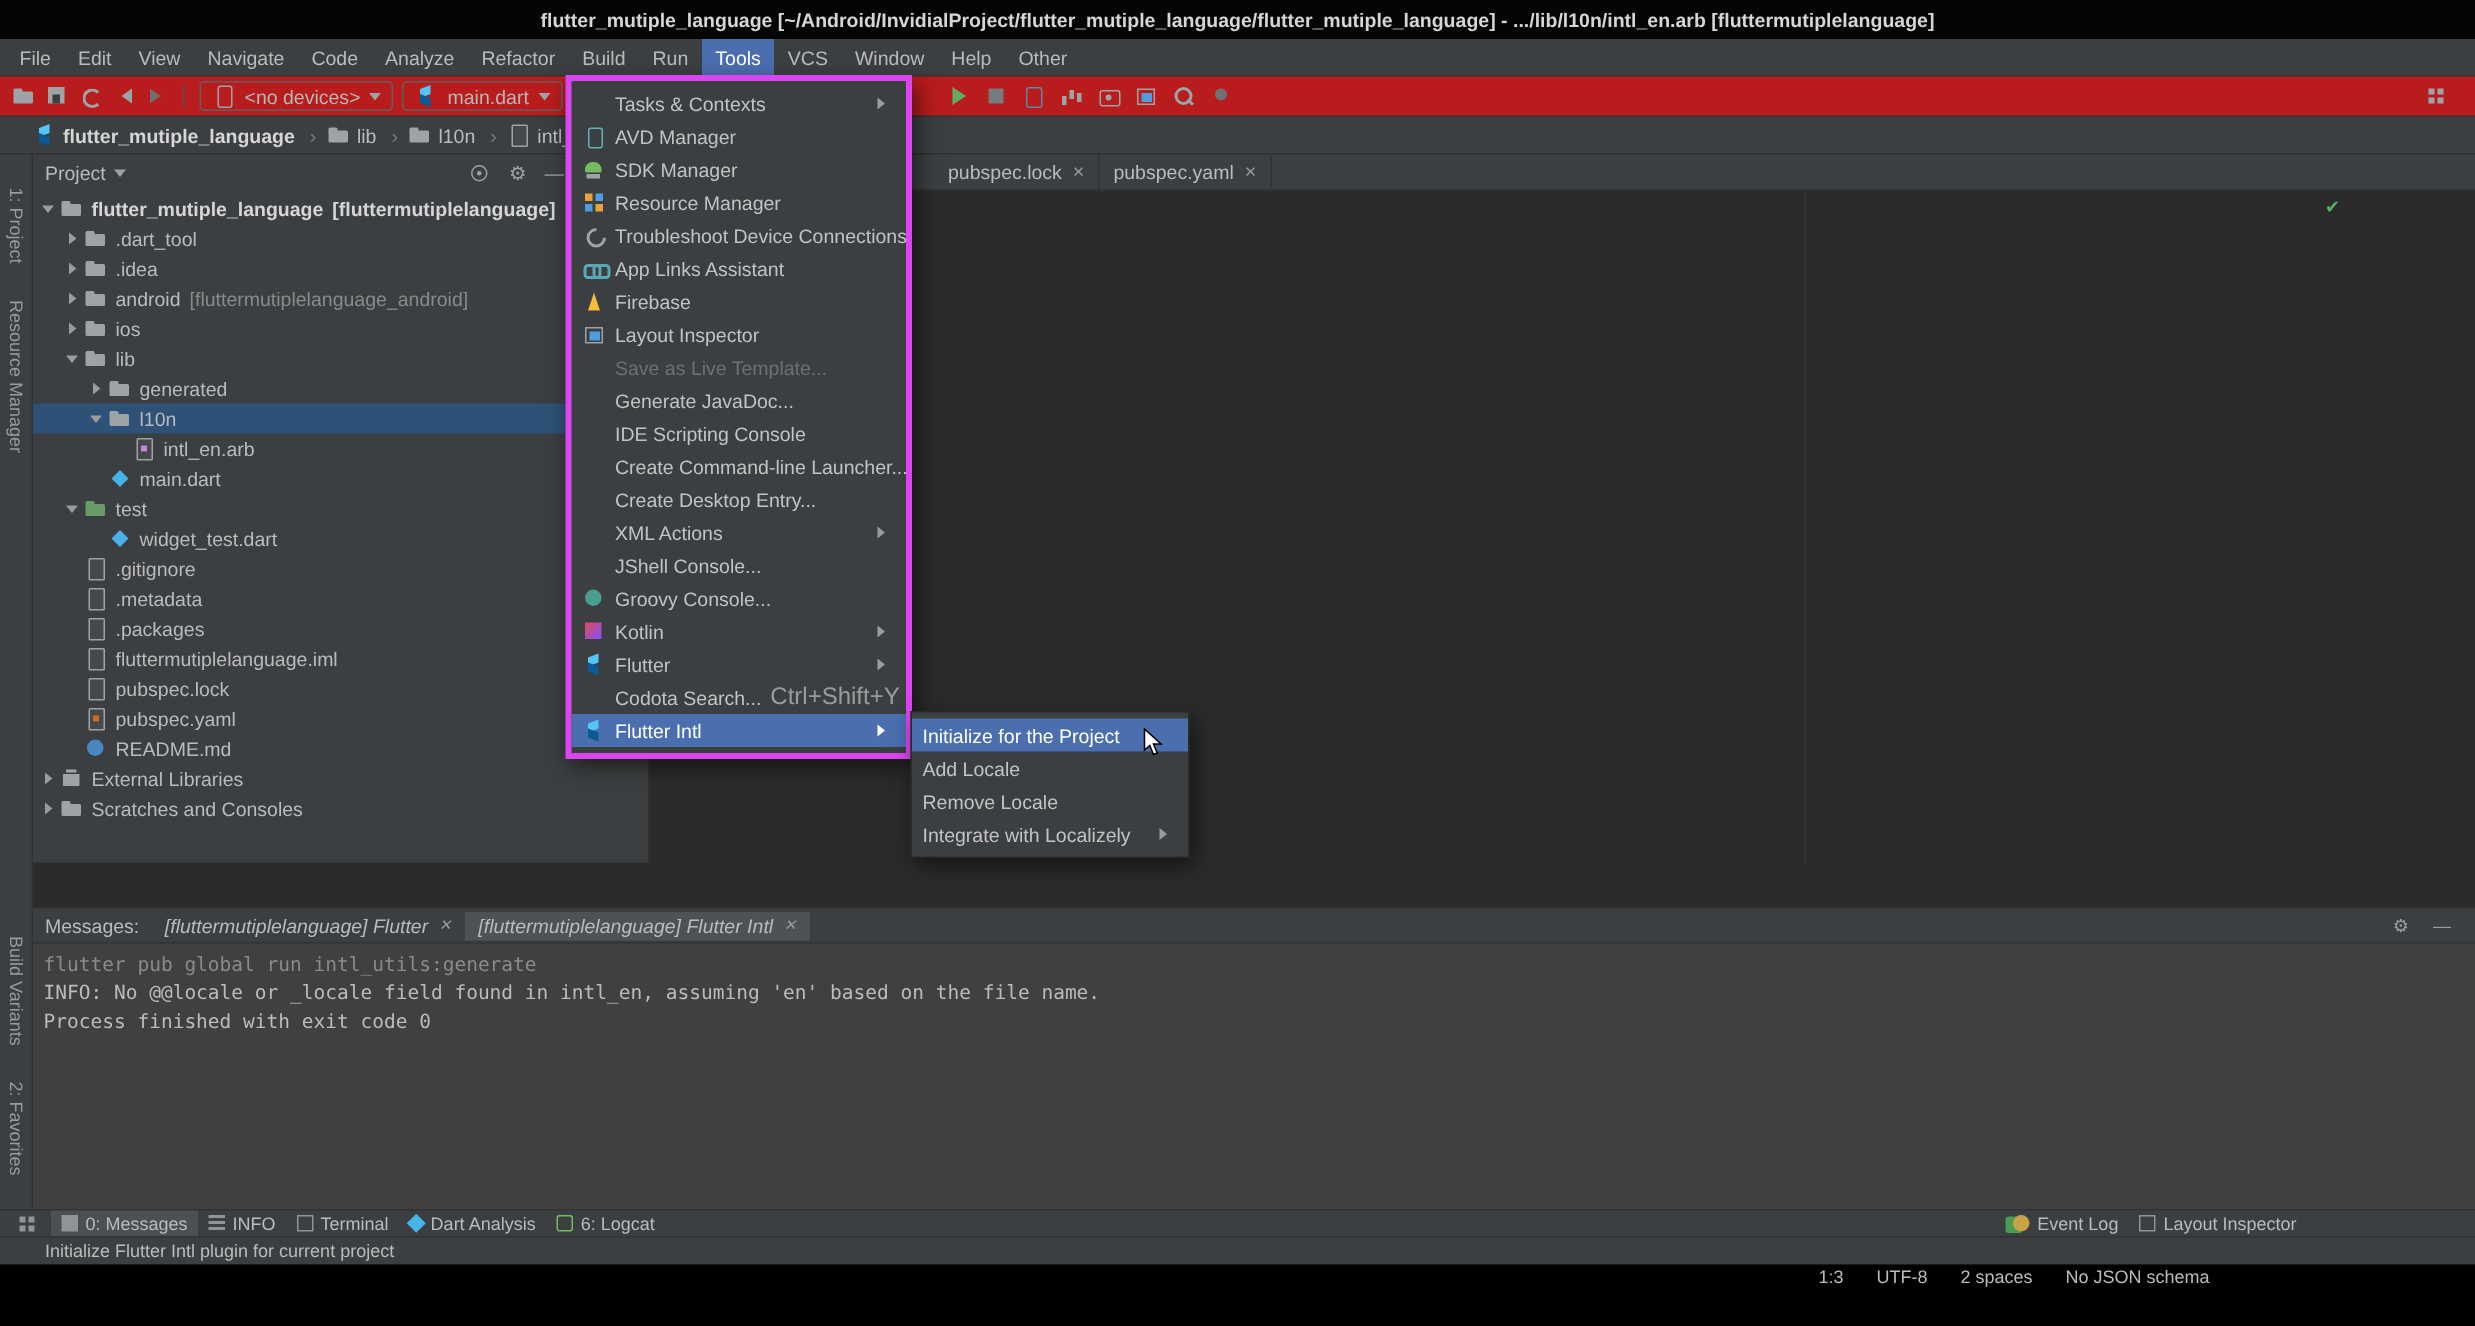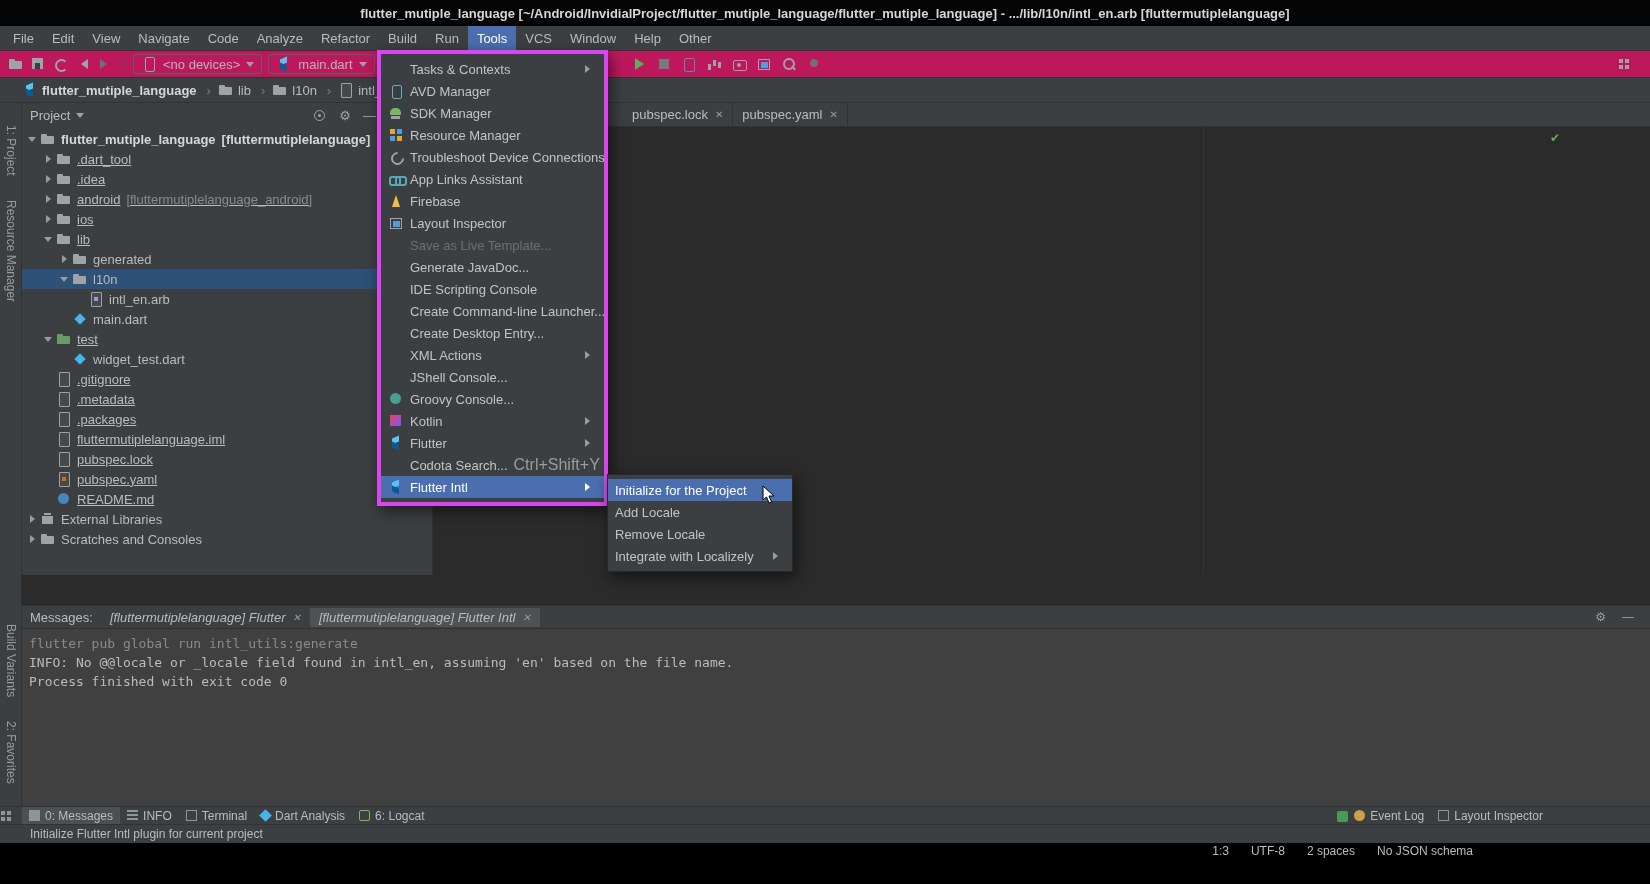--- a/index.html
+++ b/index.html
@@ -10,21 +10,21 @@
   
   .title-bar { height:26px; background:#050505; display:flex; align-items:center; justify-content:center;
                font-weight:bold; color:#d6d6d6; }
 
   
   .menu-bar { height:25px; background:#3c3f41; border-bottom:1px solid #323232; display:flex; align-items:stretch; padding-left:4px; }
   .menu-item { display:flex; align-items:center; padding:0 9px; cursor:default; }
   .menu-item.active { background:#4b6eaf; color:#fff; }
 
   
-  .toolbar { height:27px; background:#be185d; border-bottom:1px solid #323232; display:flex; align-items:center; gap:6px; padding:0 8px; }
+  .toolbar { height:27px; background:#b91c1c; border-bottom:1px solid #323232; display:flex; align-items:center; gap:6px; padding:0 8px; }
   .vsep { width:1px; height:16px; background:#515151; margin:0 4px; }
   .combo { display:flex; align-items:center; gap:6px; border:1px solid #5e6162; border-radius:3px; height:20px; padding:0 7px; color:#b7b7b7; }
   .caret { width:0; height:0; border:4px solid transparent; border-top:5px solid #9da3a7; margin-top:5px; }
   .run-cluster { display:flex; align-items:center; gap:9px; margin-left:250px; }
   .tb-right { margin-left:auto; display:flex; align-items:center; padding-right:10px; }
 
   
   .icon { display:inline-block; position:relative; width:16px; height:16px; flex:none; }
   .icon[data-icon="folder"]::before, .icon[data-icon="folder-test"]::before, .icon[data-icon="open"]::before
     { content:""; position:absolute; left:1px; top:5px; width:13px; height:8px; background:#9da3a7; border-radius:1px; }
@@ -88,21 +88,21 @@
   .upper { display:flex; height:472px; min-height:472px; }
 
   
   .project-panel { width:411px; min-width:411px; background:#3c3f41; border-right:1px solid #323232; display:flex; flex-direction:column; }
   .panel-header { height:24px; display:flex; align-items:center; gap:6px; padding:0 8px; }
   .panel-header-icons { margin-left:auto; display:flex; align-items:center; gap:12px; margin-right:48px; color:#9da3a7; }
   .tree { flex:1; overflow:hidden; padding-top:2px; }
   .tree-row { height:20px; display:flex; align-items:center; white-space:nowrap; cursor:default; }
   .tree-row.selected { background:#2d5177; }
   .tree-row[data-depth="0"] { padding-left:4px; }
-  .tree-row[data-depth="1"] { padding-left:20px;text-decoration:underline; }
+  .tree-row[data-depth="1"] { padding-left:20px; }
   .tree-row[data-depth="2"] { padding-left:36px; }
   .tree-row[data-depth="3"] { padding-left:52px; }
   .tree-arrow { width:14px; height:20px; position:relative; flex:none; }
   .tree-arrow[data-arrow="right"]::before { content:""; position:absolute; left:4px; top:6px; border:4px solid transparent; border-left:5px solid #9b9b9b; }
   .tree-arrow[data-arrow="down"]::before { content:""; position:absolute; left:2px; top:8px; border:4px solid transparent; border-top:5px solid #9b9b9b; }
   .tree-row .icon { margin-right:5px; }
   .tree-label.bold { font-weight:bold; color:#d6d6d6; }
   .tree-annotation { color:#8a8a8a; margin-left:6px; }
   .tree-annotation.bold { color:#d6d6d6; font-weight:bold; }
   .tree-path { color:#8a8a8a; margin-left:7px; }
@@ -123,21 +123,21 @@
   .console-tab { display:flex; align-items:center; gap:7px; padding:2px 9px; color:#bbb; cursor:default;font-style:italic; }
   .console-tab.active { background:#4e5254; }
   .console-tab .tab-close { display:none; }
   .console-tab.closable .tab-close { display:inline; }
   .messages-header-icons { margin-left:auto; display:flex; align-items:center; gap:16px; padding-right:16px; color:#9b9b9b; font-size:12px; }
   .console { flex:1; font-family:"DejaVu Sans Mono",monospace; font-size:13px; line-height:19px; padding:5px 0 0 7px; }
   .console-line { white-space:pre; color:#bbbbbb; }
   .console-line.dim { color:#8a8a8a; }
 
   
-  .bottom-bar { height:18px; background:#3c3f41; border-top:1px solid #323232; display:flex; align-items:center; font-size:12px; padding:0 0; gap:2px; }
+  .bottom-bar { height:18px; background:#3c3f41; border-top:1px solid #323232; display:flex; align-items:center; font-size:12px; padding:0 12px; gap:2px; }
   .tw-button { display:flex; align-items:center; gap:5px; padding:0 7px; height:100%; cursor:default; }
   .tw-button.active { background:#4c5052; }
   .mini-icon { width:11px; height:11px; position:relative; flex:none; }
   .mini-icon[data-mini="messages"] { background:#8f9496; }
   .mini-icon[data-mini="todo"] { background:repeating-linear-gradient(#8f9496 0 2px, transparent 2px 4px); }
   .mini-icon[data-mini="terminal"] { border:1px solid #8f9496; }
   .mini-icon[data-mini="dart"] { background:#47b3e8; transform:rotate(45deg); width:9px; height:9px; }
   .mini-icon[data-mini="logcat"] { border:1px solid #77ba5e; border-radius:2px; }
   .mini-icon[data-mini="eventlog"] { background:#caa246; border-radius:50%; }
   .mini-icon[data-mini="layoutinspector"] { border:1px solid #8f9496; }

